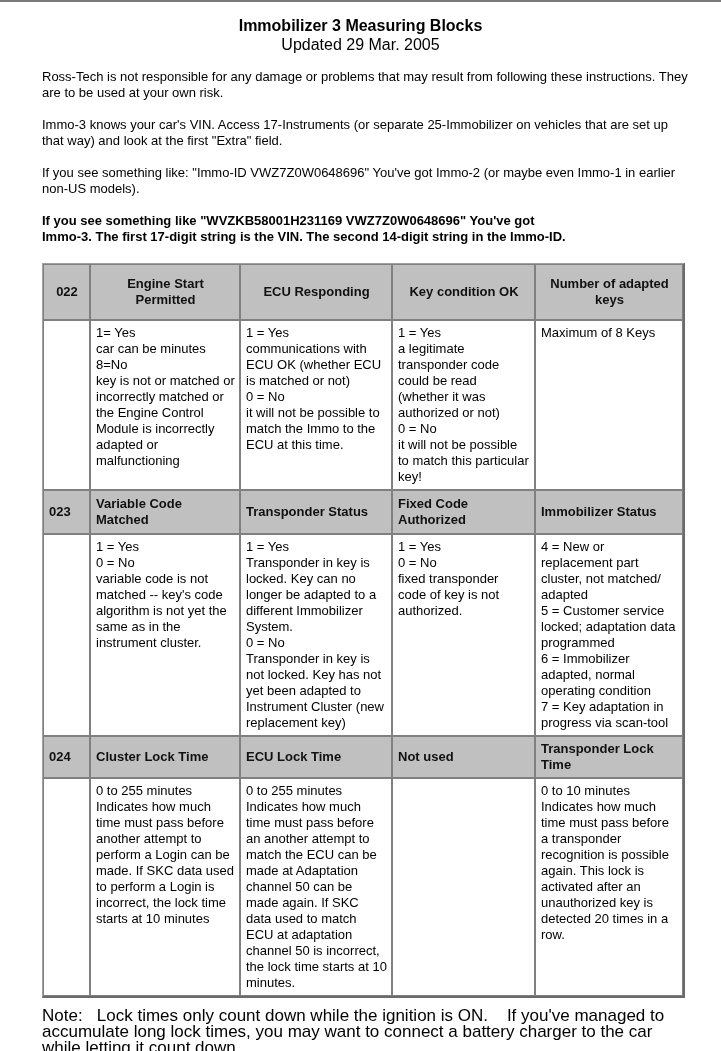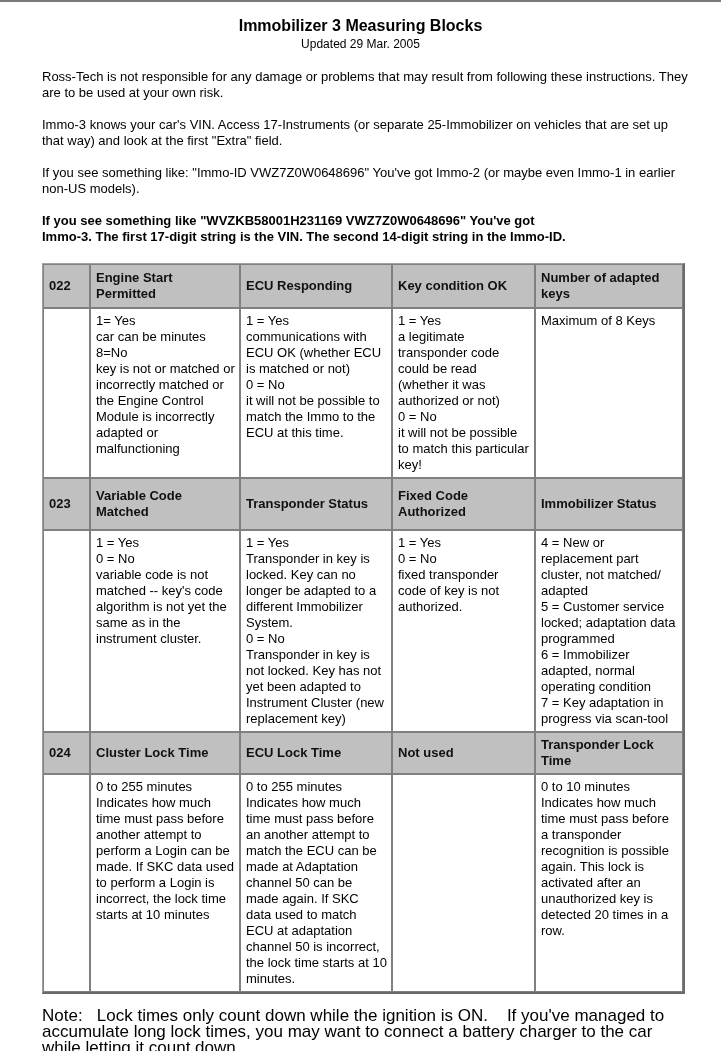--- a/index.html
+++ b/index.html
@@ -3,21 +3,21 @@
   <meta charset="utf-8">
   <style>
     html, body { margin: 0; padding: 0; background: #ffffff; }
     body {
       width: 721px; height: 1051px; overflow: hidden; position: relative;
       font-family: "Liberation Sans", sans-serif; color: #000;
       border-top: 2px solid #7a7a7a; box-sizing: border-box;
     }
     .title-block { text-align: center; margin-top: 14px; }
     .title { font-size: 16px; font-weight: bold; line-height: 19px; }
-    .subtitle { font-size: 12px; line-height: 19px; }
+    .subtitle { font-size: 16px; line-height: 19px; }
     .para { position: absolute; left: 42px; width: 650px; font-size: 13px; line-height: 16px; }
     #p1 { top: 67px; }
     #p2 { top: 115px; }
     #p3 { top: 163px; }
     #p4 { top: 211px; font-weight: bold; }
     .tbl {
       position: absolute; left: 42px; top: 261px; width: 640px;
       border-collapse: separate; border-spacing: 0;
       border-top: 1px solid #a0a0a0; border-left: 1px solid #a0a0a0;
       border-right: 2px solid #6a6a6a; border-bottom: 2px solid #6a6a6a;
@@ -50,21 +50,21 @@
 
 <table class="tbl">
   <colgroup>
     <col style="width:47px">
       <col style="width:150px">
       <col style="width:152px">
       <col style="width:143px">
       <col style="width:148px">
   </colgroup>
   <tbody id="tbl-body">
-      <tr class="hdr" style="height: 44px;">
+      <tr class="hdr" style="height: 56px; text-align: center;">
         <td>022</td>
         <td>Engine Start Permitted</td>
         <td>ECU Responding</td>
         <td>Key condition OK</td>
         <td>Number of adapted keys</td>
       </tr>
       <tr style="height: 170px;">
         <td></td>
         <td>
           <div class="b">1= Yes</div>
@@ -81,21 +81,21 @@
         <td>
           <div class="b">1 = Yes</div>
           <div>a legitimate transponder code could be read (whether it was authorized or not)</div>
           <div class="b">0 = No</div>
           <div>it will not be possible to match this particular key!</div>
         </td>
         <td>
           <div class="b">Maximum of 8 Keys</div>
         </td>
       </tr>
-      <tr class="hdr" style="height: 52px;">
+      <tr class="hdr" style="height: 44px;">
         <td>023</td>
         <td>Variable Code Matched</td>
         <td>Transponder Status</td>
         <td>Fixed Code Authorized</td>
         <td>Immobilizer Status</td>
       </tr>
       <tr style="height: 202px;">
         <td></td>
         <td>
           <div class="b">1 = Yes</div>

